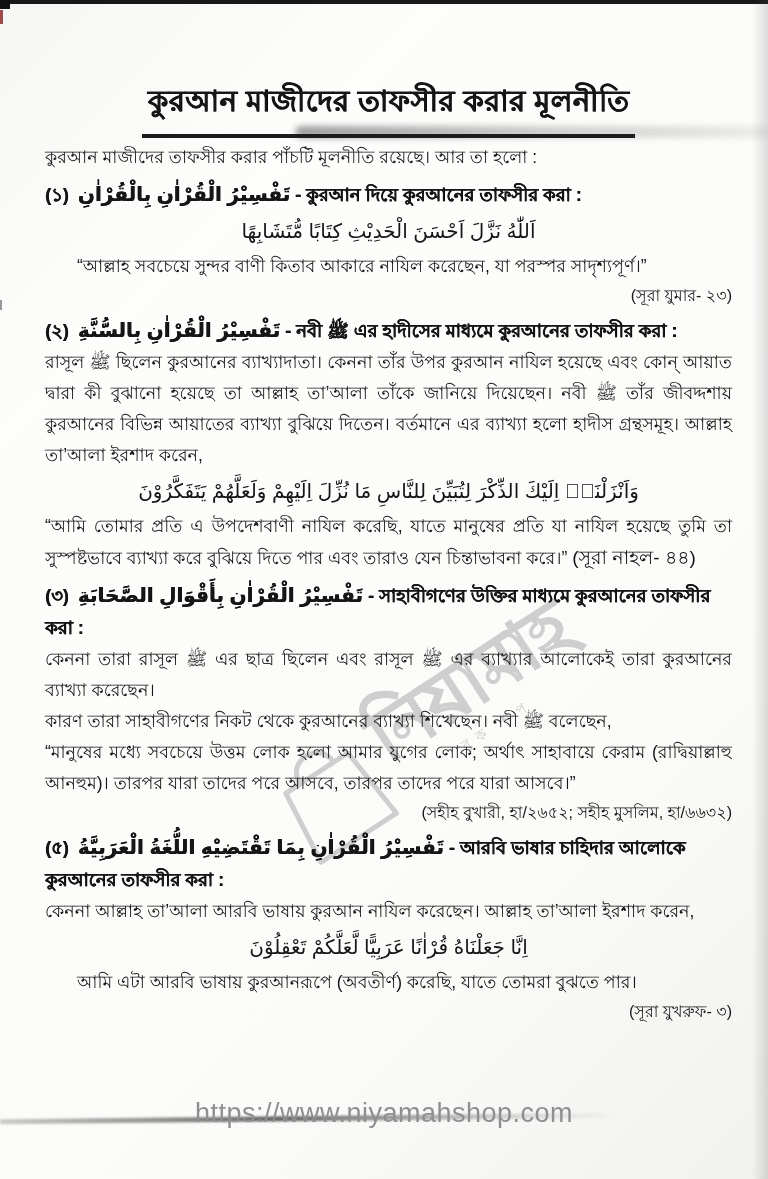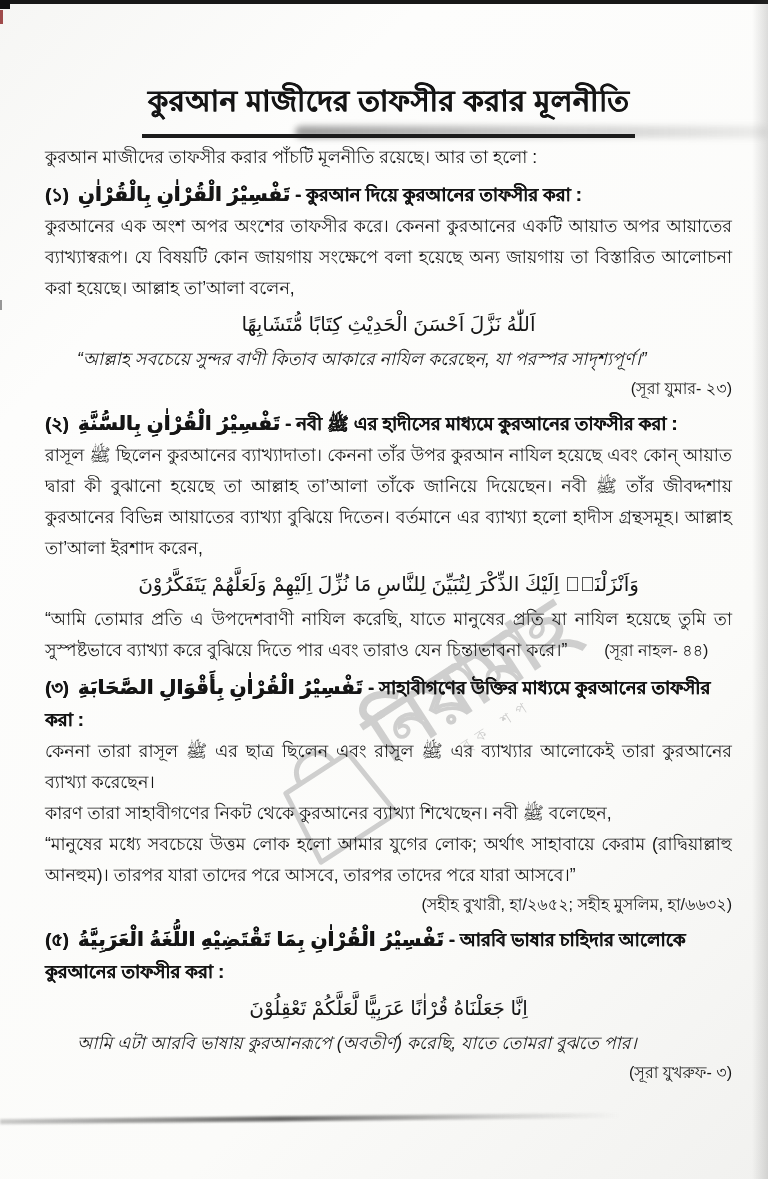--- a/index.html
+++ b/index.html
@@ -39,24 +39,24 @@
   .para{font-size:17.5px;line-height:31px;text-align:justify;}
   .intro{margin-bottom:4px;}
   .head{font-size:18px;font-weight:bold;line-height:32px;margin-top:5px;text-shadow:.4px 0 0 #000;}
   .head .num{margin-right:4px;}
   .ar-inline{font-size:20px;font-weight:bold;unicode-bidi:isolate;direction:rtl;}
   .verse{
     text-align:center;font-size:20px;line-height:36px;font-weight:normal;
     direction:rtl;margin:2px 0;
   }
   .trans{font-size:17.5px;line-height:31px;}
-  .trans.indent{padding-left:32px;font-style:italic;}
+  .trans.indent{padding-left:32px;}
   .trans.justify{text-align:justify;}
   .ref{font-size:16px;line-height:27px;text-align:right;}
-  .ref-inline{font-size:16px;margin-left:32px;}
+  .ref-inline{font-size:19px;}
 
   .footer-url{
     position:absolute;top:1098px;left:0;width:100%;
     text-align:center;font-size:27px;color:#8f8f8f;letter-spacing:.5px;
   }
 
   .watermark{
     position:absolute;left:255px;top:600px;width:330px;height:260px;
     transform:rotate(-33deg);opacity:.55;pointer-events:none;
     display:flex;align-items:center;gap:10px;
@@ -102,21 +102,20 @@
     </div>
 
     <div class="para intro">কুরআন মাজীদের তাফসীর করার পাঁচটি মূলনীতি রয়েছে। আর তা হলো :</div>
 
     <div>
       <div class="head">
         <span class="num">(১)</span>
         <span class="ar-inline" dir="rtl">تَفْسِيْرُ الْقُرْاٰنِ بِالْقُرْاٰنِ</span>
         <span>- কুরআন দিয়ে কুরআনের তাফসীর করা :</span>
       </div>
-      <div class="para">কুরআনের এক অংশ অপর অংশের তাফসীর করে। কেননা কুরআনের একটি আয়াত অপর আয়াতের ব্যাখ্যাস্বরূপ। যে বিষয়টি কোন জায়গায় সংক্ষেপে বলা হয়েছে অন্য জায়গায় তা বিস্তারিত আলোচনা করা হয়েছে। আল্লাহ তা’আলা বলেন,</div>
       <div class="verse" dir="rtl">اَللّٰهُ نَزَّلَ اَحْسَنَ الْحَدِيْثِ كِتَابًا مُّتَشَابِهًا</div>
       <div class="trans indent">“আল্লাহ সবচেয়ে সুন্দর বাণী কিতাব আকারে নাযিল করেছেন, যা পরস্পর সাদৃশ্যপূর্ণ।”</div>
       <div class="ref">(সূরা যুমার- ২৩)</div>
     </div>
 
     <div>
       <div class="head">
         <span class="num">(২)</span>
         <span class="ar-inline" dir="rtl">تَفْسِيْرُ الْقُرْاٰنِ بِالسُّنَّةِ</span>
         <span>- নবী ﷺ এর হাদীসের মাধ্যমে কুরআনের তাফসীর করা :</span>
@@ -143,22 +142,24 @@
       <div class="trans justify">“মানুষের মধ্যে সবচেয়ে উত্তম লোক হলো আমার যুগের লোক; অর্থাৎ সাহাবায়ে কেরাম (রাদ্বিয়াল্লাহু আনহুম)। তারপর যারা তাদের পরে আসবে, তারপর তাদের পরে যারা আসবে।”</div>
       <div class="ref">(সহীহ বুখারী, হা/২৬৫২; সহীহ মুসলিম, হা/৬৬৩২)</div>
     </div>
 
     <div>
       <div class="head">
         <span class="num">(৫)</span>
         <span class="ar-inline" dir="rtl">تَفْسِيْرُ الْقُرْاٰنِ بِمَا تَقْتَضِيْهِ اللُّغَةُ الْعَرَبِيَّةُ</span>
         <span>- আরবি ভাষার চাহিদার আলোকে কুরআনের তাফসীর করা :</span>
       </div>
+      <div class="para">কেননা আল্লাহ তা’আলা আরবি ভাষায় কুরআন নাযিল করেছেন। আল্লাহ তা’আলা ইরশাদ করেন,</div>
       <div class="verse" dir="rtl">اِنَّا جَعَلْنَاهُ قُرْاٰنًا عَرَبِيًّا لَّعَلَّكُمْ تَعْقِلُوْنَ</div>
       <div class="trans indent">আমি এটা আরবি ভাষায় কুরআনরূপে (অবতীর্ণ) করেছি, যাতে তোমরা বুঝতে পার।</div>
       <div class="ref">(সূরা যুখরুফ- ৩)</div>
     </div>
 
   </div>
 
   <div class="url-smear"></div>
+  <div class="footer-url">https://www.niyamahshop.com</div>
 
 </div>
 
 </body></html>

